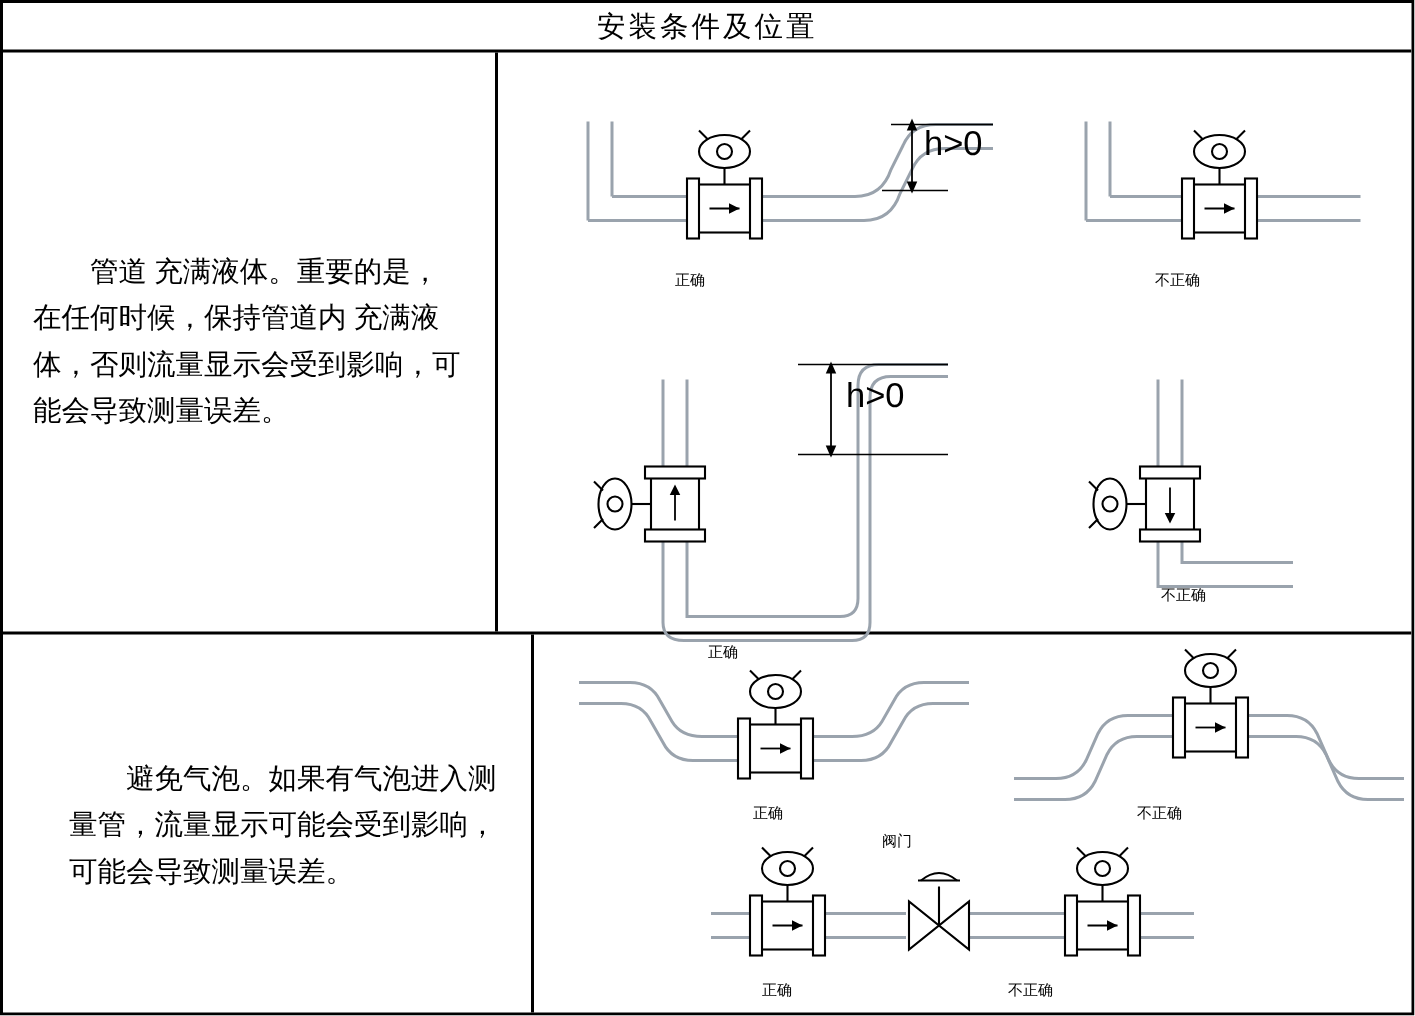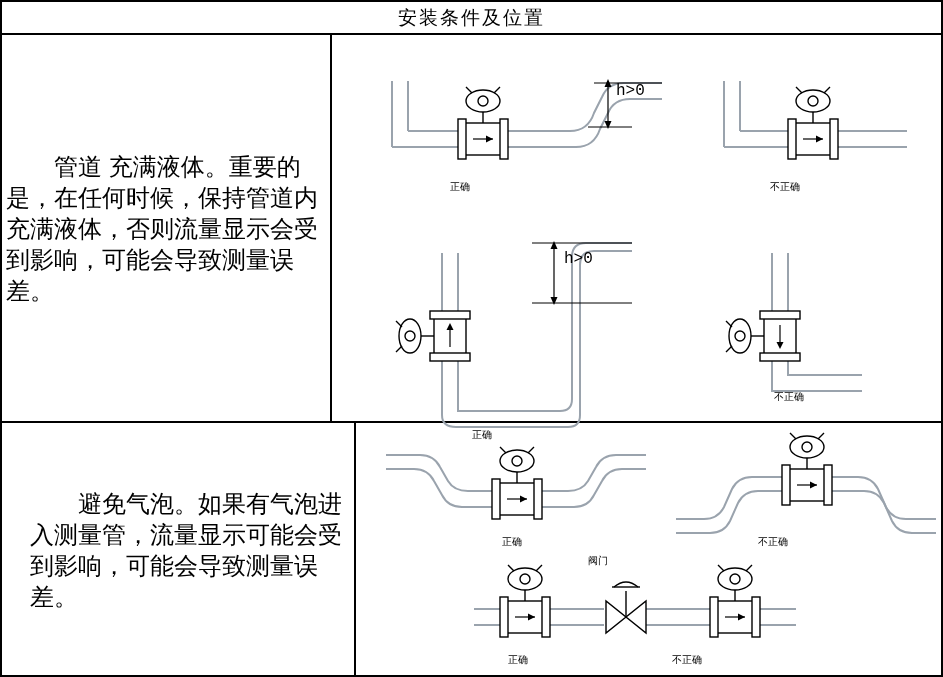--- a/index.html
+++ b/index.html
@@ -4,24 +4,24 @@
 <style>
   html,body{margin:0;padding:0;background:#fff;}
   body{font-family:"DejaVu Sans","Liberation Sans",sans-serif;color:#000;}
   #page{position:relative;width:943px;height:677px;box-sizing:border-box;border:2px solid #000;background:#fff;overflow:hidden;}
   .title-bar{position:absolute;left:0;top:0;width:100%;height:33px;border-bottom:2px solid #000;box-sizing:border-box;display:flex;align-items:center;justify-content:center;}
   .title-bar span{font-size:19px;letter-spacing:2px;font-family:"DejaVu Serif","Liberation Serif",serif;text-align:center;}
   .row{position:absolute;left:0;width:100%;box-sizing:border-box;}
   #row1{top:33px;height:388px;border-bottom:2px solid #000;}
   #row2{top:421px;height:254px;margin-left:24px;}
   .cell-text{position:absolute;left:0;top:0;width:330px;height:100%;box-sizing:border-box;border-right:2px solid #000;display:flex;align-items:center;}
-  .cell-text p{margin:0;padding:0 4px;font-size:24px;line-height:31px;text-indent:2em;font-family:Liberation Sans, sans-serif;}
+  .cell-text p{margin:0;padding:0 20px;font-size:19px;line-height:31px;text-indent:2em;font-family:Liberation Serif, serif;}
   .cell-fig{position:absolute;left:330px;top:0;right:0;height:100%;}
   .cap{position:absolute;font-size:10px;font-family:"DejaVu Serif","Liberation Serif",serif;white-space:nowrap;}
-  .lbl{position:absolute;font-size:16px;font-family:Liberation Mono, monospace;white-space:nowrap;}
+  .lbl{position:absolute;font-size:23px;font-family:Liberation Sans, sans-serif;white-space:nowrap;}
   svg{position:absolute;left:0;top:0;overflow:visible;}
   .pipe{fill:none;stroke:#9aa3ad;stroke-width:2;}
   .blk{fill:none;stroke:#000;stroke-width:1.4;}
   .blkf{fill:#fff;stroke:#000;stroke-width:1.4;}
   .dim{fill:none;stroke:#000;stroke-width:1.2;}
   .thin{fill:none;stroke:#000;stroke-width:1;}
 </style>
 </head>
 <body>
 

